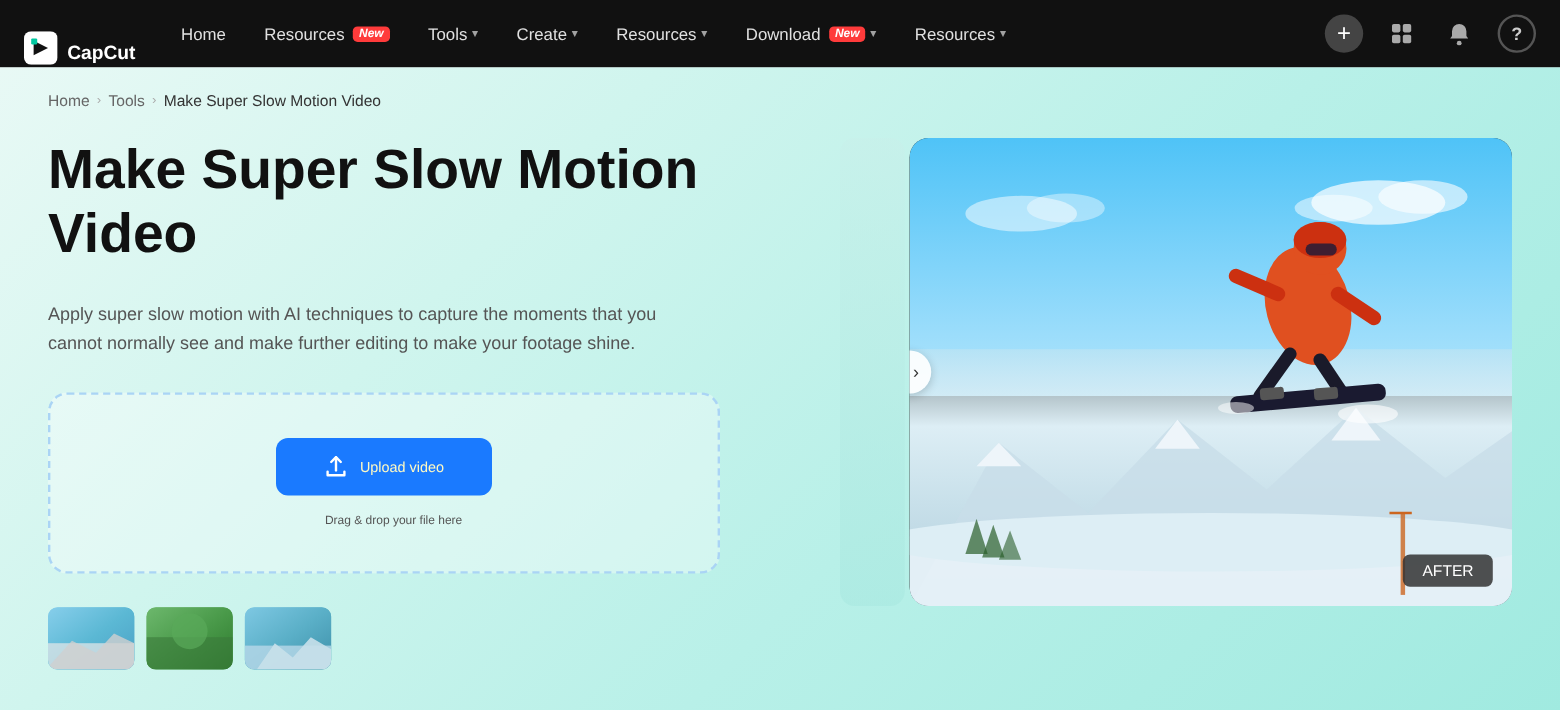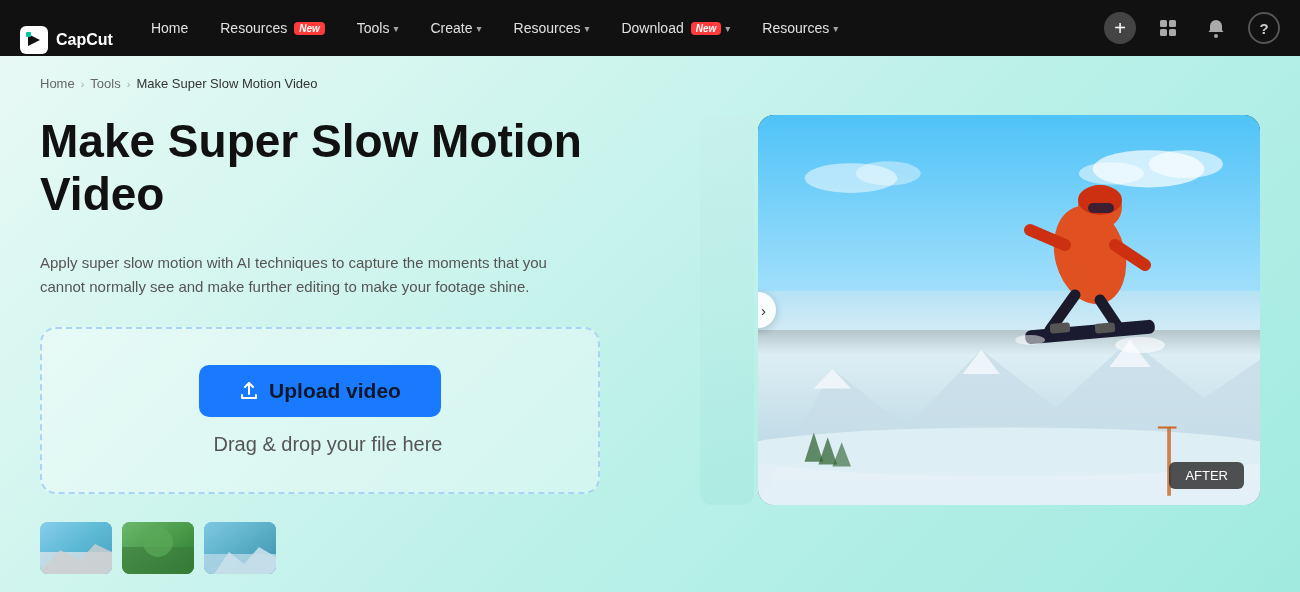--- a/index.html
+++ b/index.html
@@ -12,21 +12,21 @@
       display: flex;
       align-items: center;
       padding: 0 20px;
       gap: 28px;
       position: sticky;
       top: 0;
       z-index: 100;
     }
     .nav-logo {
       display: flex;
-      align-items: center;
+      align-items: flex-end;
       gap: 8px;
       color: #fff;
       font-weight: 700;
       font-size: 16px;
       text-decoration: none;
       margin-right: 8px;
       margin-top: 24px;
     }
     .nav-logo-icon {
       width: 28px;
@@ -136,33 +136,33 @@
       display: flex;
       flex-direction: column;
       align-items: center;
       gap: 16px;
       background: rgba(255,255,255,0.35);
       max-width: 560px;
       margin-bottom: 28px;
     }
     .upload-btn {
       background: #1a7aff;
-      color: #0f172a;
+      color: #fef9c3;
       border: none;
       border-radius: 10px;
       padding: 14px 40px;
-      font-size: 21px;
-      font-weight: 700;
+      font-size: 12px;
+      font-weight: 400;
       cursor: pointer;
       display: flex;
       align-items: center;
       gap: 10px;
     }
     .upload-hint {
-      font-size: 20px;
+      font-size: 10px;
       color: #555;
       padding-left: 16px;
     }
 
     
     .quick-start-label {
       font-size: 14px;
       color: #333;
       margin-bottom: 14px;
     }

